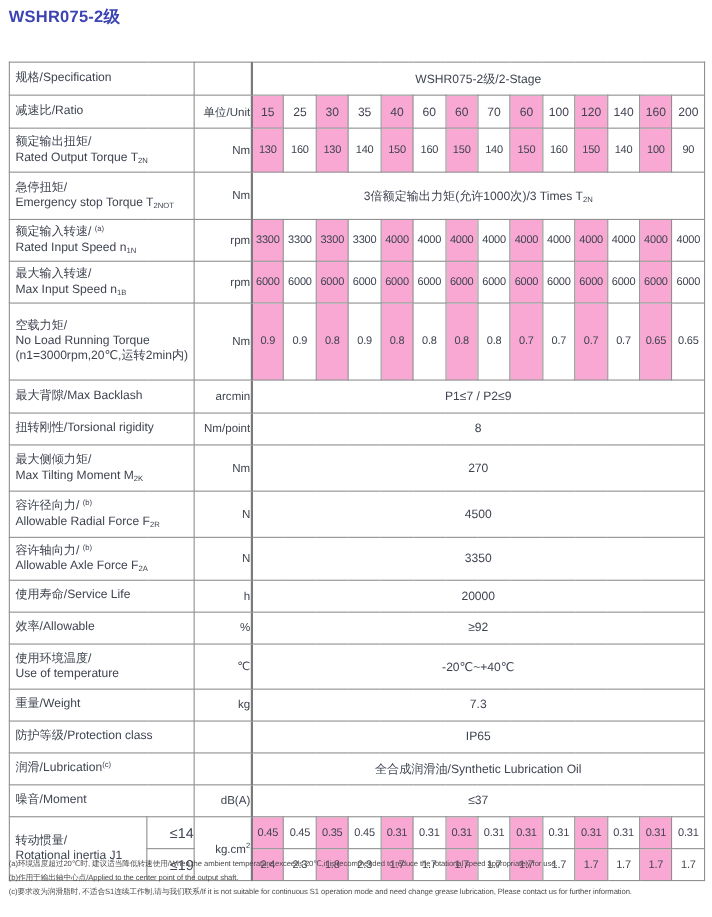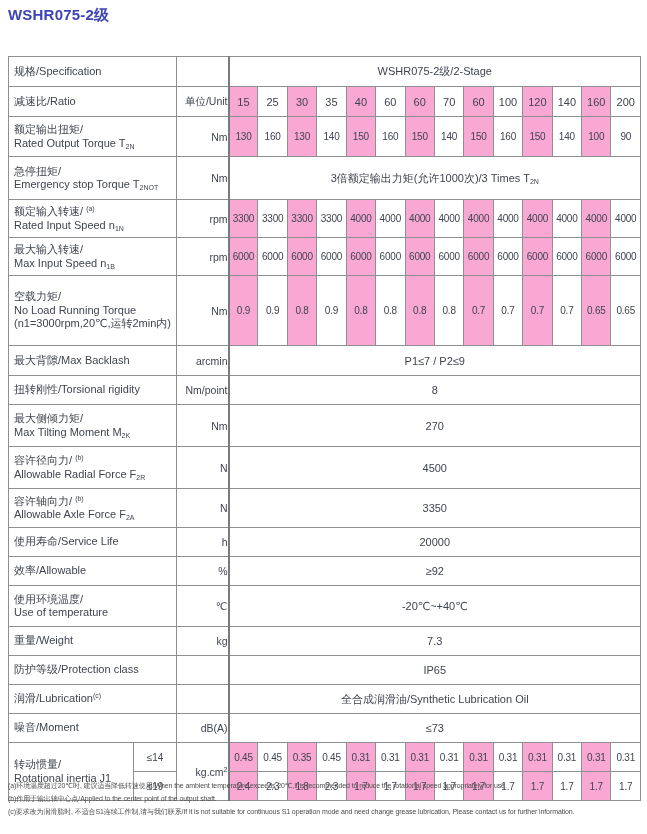--- a/index.html
+++ b/index.html
@@ -3,21 +3,21 @@
 <meta charset="utf-8">
 <style>
   html,body{margin:0;padding:0;background:#ffffff;}
   body{width:647px;height:834px;font-family:"Liberation Sans","DejaVu Sans",sans-serif;}
   .page{position:relative;width:647px;height:834px;background:#fff;overflow:hidden;}
   .title{position:absolute;left:8px;top:6px;font-size:15px;font-weight:700;color:#3c43b3;letter-spacing:0.2px;}
   table.spec{position:absolute;left:8px;top:26px;width:632px;border-collapse:collapse;table-layout:fixed;
              border:1px solid #6e6e6e;margin-top:30px;}
   td{border:1px solid #8f8f8f;color:#3f4450;vertical-align:middle;overflow:hidden;padding:0;}
   td.label{text-align:left;padding:2px 4px 2px 5px;font-size:11px;line-height:13.5px;}
-  td.sublabel{text-align:center;font-size:10px;}
+  td.sublabel{text-align:right;font-size:13px;}
   td.unit{text-align:right;font-size:10.5px;border-right-width:2px;border-right-color:#7a7a7a;}
   td.cell{text-align:center;font-size:10px;letter-spacing:-0.2px;}
   tr[data-name="row-ratio"] td.cell{font-size:11px;letter-spacing:0;}
   td.merged{text-align:center;font-size:11px;}
   td.sh{background:#f9a8d4;}
   sub{font-size:7px;vertical-align:-2px;line-height:0;}
   sup{font-size:7px;vertical-align:4px;line-height:0;}
   
   #spec-body tr:nth-child(1){height:30px}
   #spec-body tr:nth-child(2){height:30px}
@@ -209,21 +209,21 @@
           <td class="merged" data-name="protection-class-value" colspan="14">IP65</td>
         </tr>
         <tr data-name="row-lubrication">
           <td class="label" data-name="lubrication-label" colspan="2">润滑/Lubrication<sup>(c)</sup></td>
           <td class="unit" data-name="lubrication-unit"></td>
           <td class="merged" data-name="lubrication-value" colspan="14">全合成润滑油/Synthetic Lubrication Oil</td>
         </tr>
         <tr data-name="row-noise">
           <td class="label" data-name="noise-label" colspan="2">噪音/Moment</td>
           <td class="unit" data-name="noise-unit">dB(A)</td>
-          <td class="merged" data-name="noise-value" colspan="14">≤73</td>
+          <td class="merged" data-name="noise-value" colspan="14">≤37</td>
         </tr>
         <tr data-name="row-rotational-inertia-0">
           <td class="label" data-name="rotational-inertia-label" rowspan="2">转动惯量/<br>Rotational inertia J1</td>
           <td class="sublabel" data-name="rotational-inertia-range">≤14</td>
           <td class="unit" data-name="rotational-inertia-unit" rowspan="2">kg.cm<sup>2</sup></td>
           <td class="cell sh" data-name="rotational-inertia-value">0.45</td>
           <td class="cell" data-name="rotational-inertia-value">0.45</td>
           <td class="cell sh" data-name="rotational-inertia-value">0.35</td>
           <td class="cell" data-name="rotational-inertia-value">0.45</td>
           <td class="cell sh" data-name="rotational-inertia-value">0.31</td>

